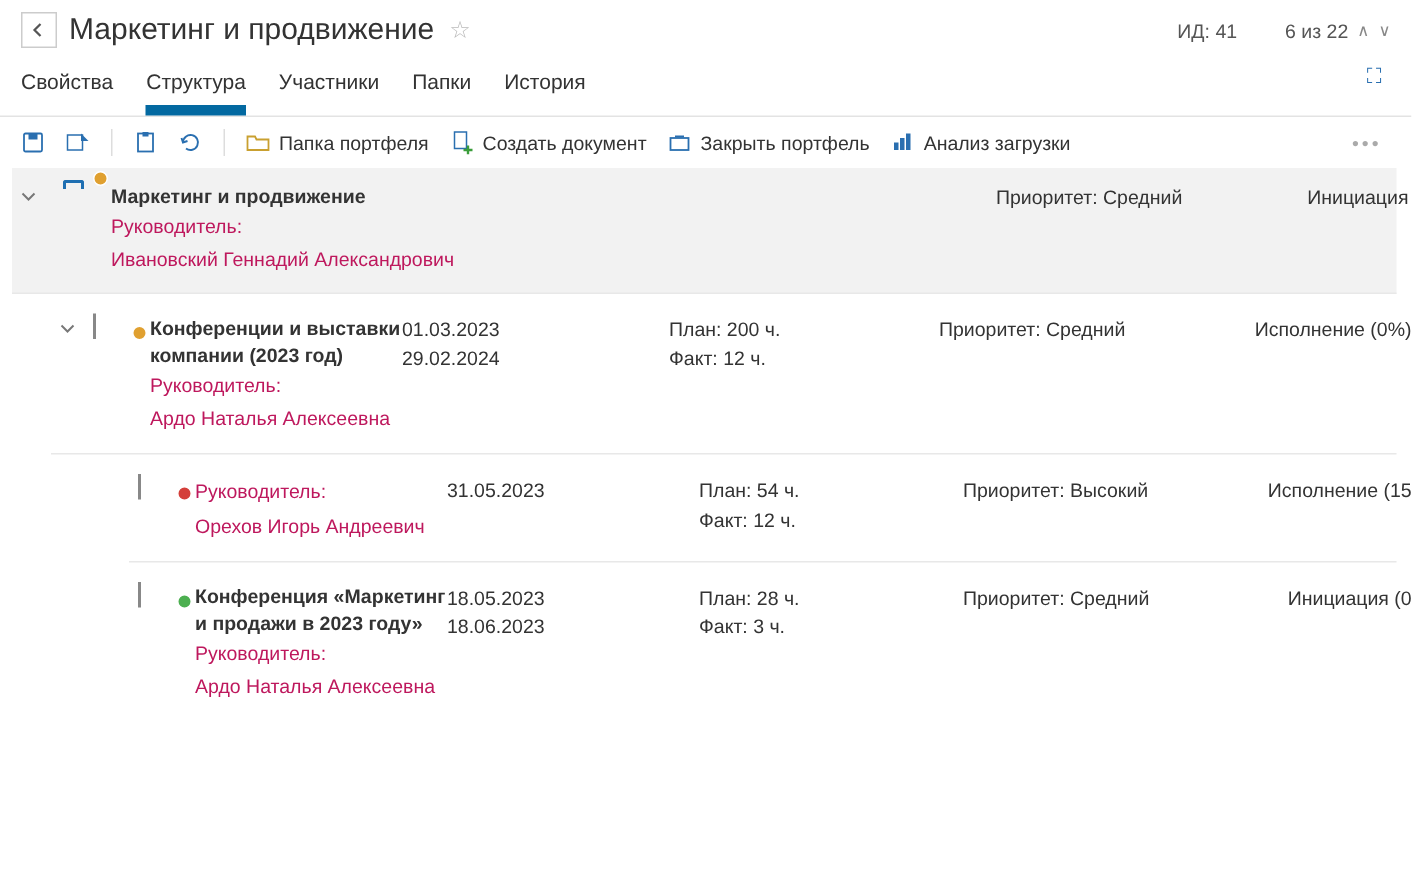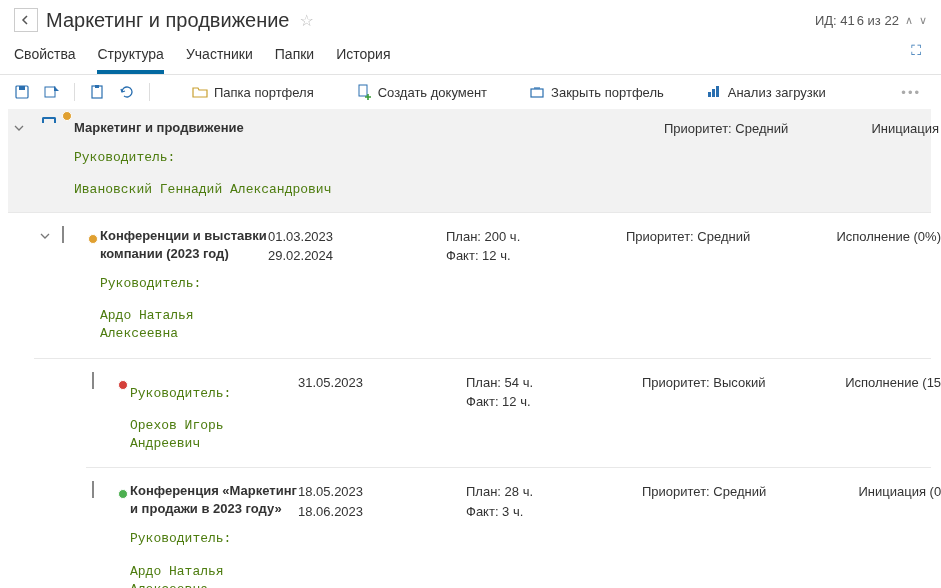--- a/index.html
+++ b/index.html
@@ -20,59 +20,58 @@
     }
     .back-btn {
       width: 24px; height: 24px;
       border: 1px solid #ccc;
       display: flex; align-items: center; justify-content: center;
       cursor: pointer;
       color: #555;
     }
     .page-title { font-size: 20px; color: #333; font-weight: 400; }
     .star-icon { color: #bbb; font-size: 16px; margin-left: 2px; cursor: pointer; }
-    .header-right { margin-left: auto; display: flex; align-items: flex-start; gap: 2px; color: #555; }
+    .header-right { margin-left: auto; display: flex; align-items: flex-start; gap: 32px; color: #555; }
     .pager { display: flex; align-items: center; gap: 6px; }
     .chev { color: #888; cursor: pointer; font-size: 11px; }
 
     .tabs {
       display: flex;
       padding: 6px 14px 0;
       gap: 22px;
       border-bottom: 1px solid #e3e3e3;
     }
     .tab {
       padding: 4px 0 8px;
       color: #333;
       cursor: pointer;
       font-size: 14px;
       text-align: right;
     }
-    .tab.active { border-bottom: 4px solid #0369a1; color: #333; font-weight: 400; }
+    .tab.active { border-bottom: 7px solid #0369a1; color: #333; font-weight: 400; }
     .tab-right {
       margin-left: auto;
       padding-right: 6px;
     }
     .expand-icon { color: #2a6fb0; font-size: 14px; cursor: pointer; }
 
     .toolbar {
       display: flex;
       align-items: center;
       gap: 14px;
       padding: 8px 14px;
       color: #2a6fb0;
     }
     .tb-btn {
       display: flex;
       align-items: center;
       gap: 6px;
       cursor: pointer;
       font-size: 13px;
       color: #333;
-      margin-left: 28px;
     }
     .tb-icon { color: #2a6fb0; width: 16px; height: 16px; display: inline-flex; align-items: center; justify-content: center; }
     .tb-sep { width: 1px; height: 18px; background: #ddd; }
     .kebab { color: #aaa; letter-spacing: 2px; cursor: pointer; margin-left: auto; padding-right: 6px; }
 
     .content { padding: 0 10px 0 8px; }
 
     .row {
       display: grid;
       grid-template-columns: 22px 38px 190px 180px 180px 175px 140px;
@@ -135,21 +134,21 @@
       position: absolute;
       bottom: -2px; right: 2px;
       border: 1px solid #fff;
     }
     .dot.yellow { background: #e0a030; }
     .dot.red { background: #d43f3a; }
     .dot.green { background: #4caf50; }
 
     .name-cell { color: #333; line-height: 1.4; }
     .name-cell .bold { font-weight: 600; display: block; }
-    .name-cell .sub { color: #4d7c0f; display: block; margin-top: 12px; padding-bottom: 2px; font-family: Liberation Mono, monospace;}
+    .name-cell .sub { color: #be185d; display: block; margin-top: 2px; padding-bottom: 2px;}
     .label-muted { color: #555; }
 
     .dates-cell, .plan-cell, .prio-cell, .status-cell { line-height: 1.5; }
     .status-cell { text-align: right; }
 
     .child { padding-left: 26px; }
     .child .row {
       grid-template-columns: 22px 38px 168px 178px 180px 175px 140px;
     }
     .grandchild { padding-left: 52px; }

